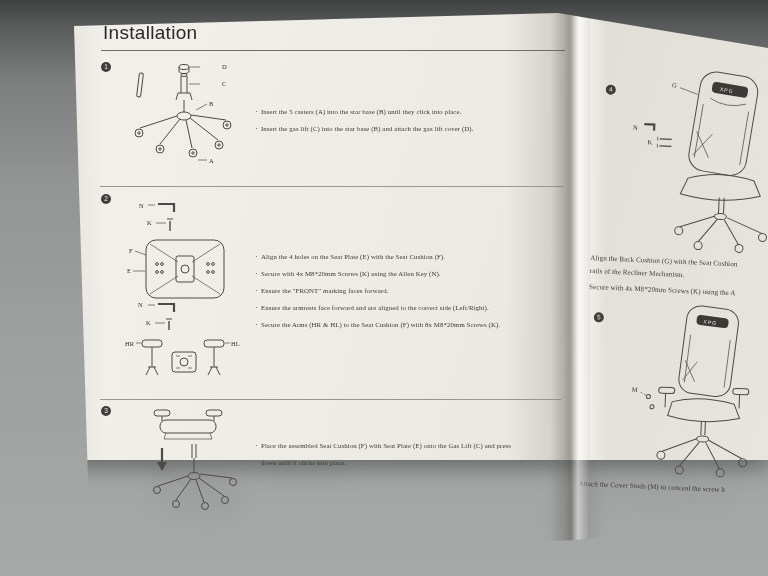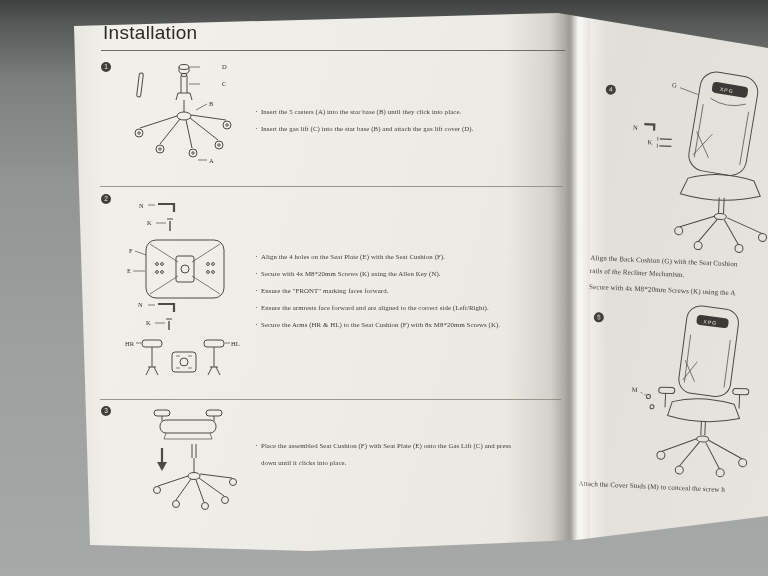--- a/index.html
+++ b/index.html
@@ -2,21 +2,21 @@
 <html><head>
 <meta charset="utf-8">
 <style>
   html,body { margin:0; padding:0; }
   body { width:768px; height:576px; overflow:hidden; font-family:"Liberation Serif", serif; }
   .stage {
     position:relative; width:768px; height:576px; overflow:hidden;
     background: linear-gradient(180deg,#3f4140 0%,#565857 4%,#7d7f7e 14%,#939594 32%,#9ea09f 60%,#a7a9a8 100%);
   }
   .paper {
-    position:absolute; left:0; top:0; width:768px; height:576px;
+    position:absolute; left:0; top:0; width:768px; height:460px;
     clip-path: polygon(74px 26px, 558px 13px, 768px 48px, 768px 516px, 576px 540px, 310px 551px, 90px 545px);
     background:
       linear-gradient(to right, rgba(95,92,84,0.22) 0px, rgba(95,92,84,0) 105px),
       linear-gradient(to right, rgba(0,0,0,0) 66%, rgba(84,82,74,0.16) 72%, rgba(55,53,47,0.25) 74%, rgba(255,255,253,0.55) 75.6%, rgba(120,118,110,0.08) 79%),
       linear-gradient(105deg, #f3f1eb 0%, #eeece6 45%, #eae8e1 70%, #f0eee7 100%);
     filter: drop-shadow(2px 8px 10px rgba(35,37,36,0.45));
   }
   .page-title {
     position:absolute; left:103px; top:22px; margin:0;
     font-family:"Liberation Sans", sans-serif; font-weight:400;

